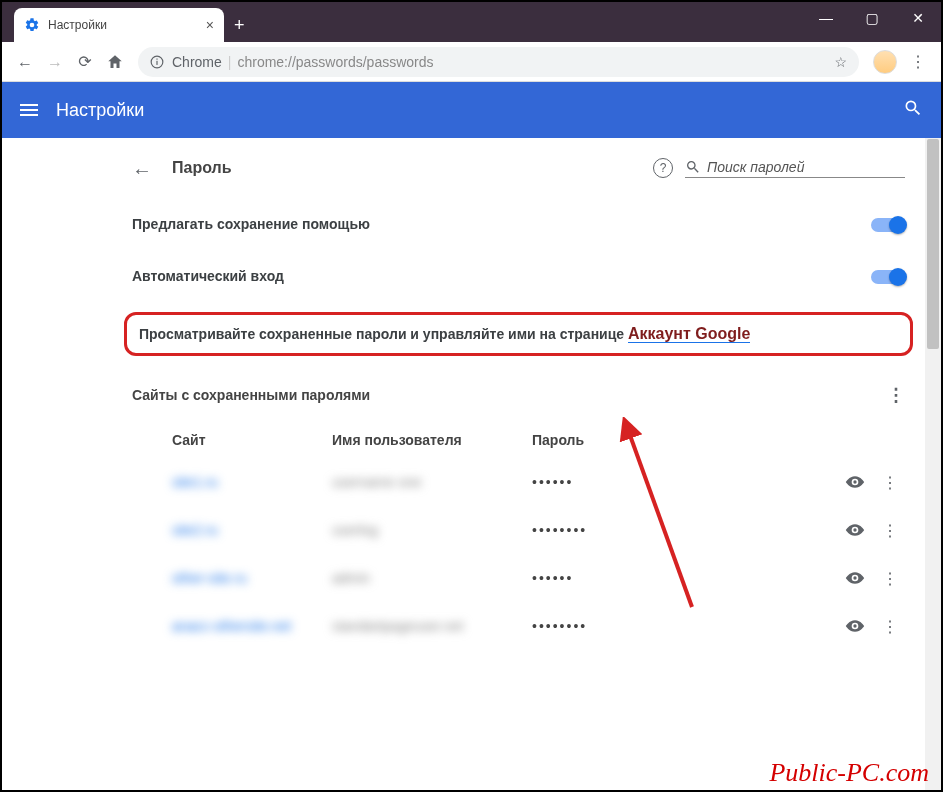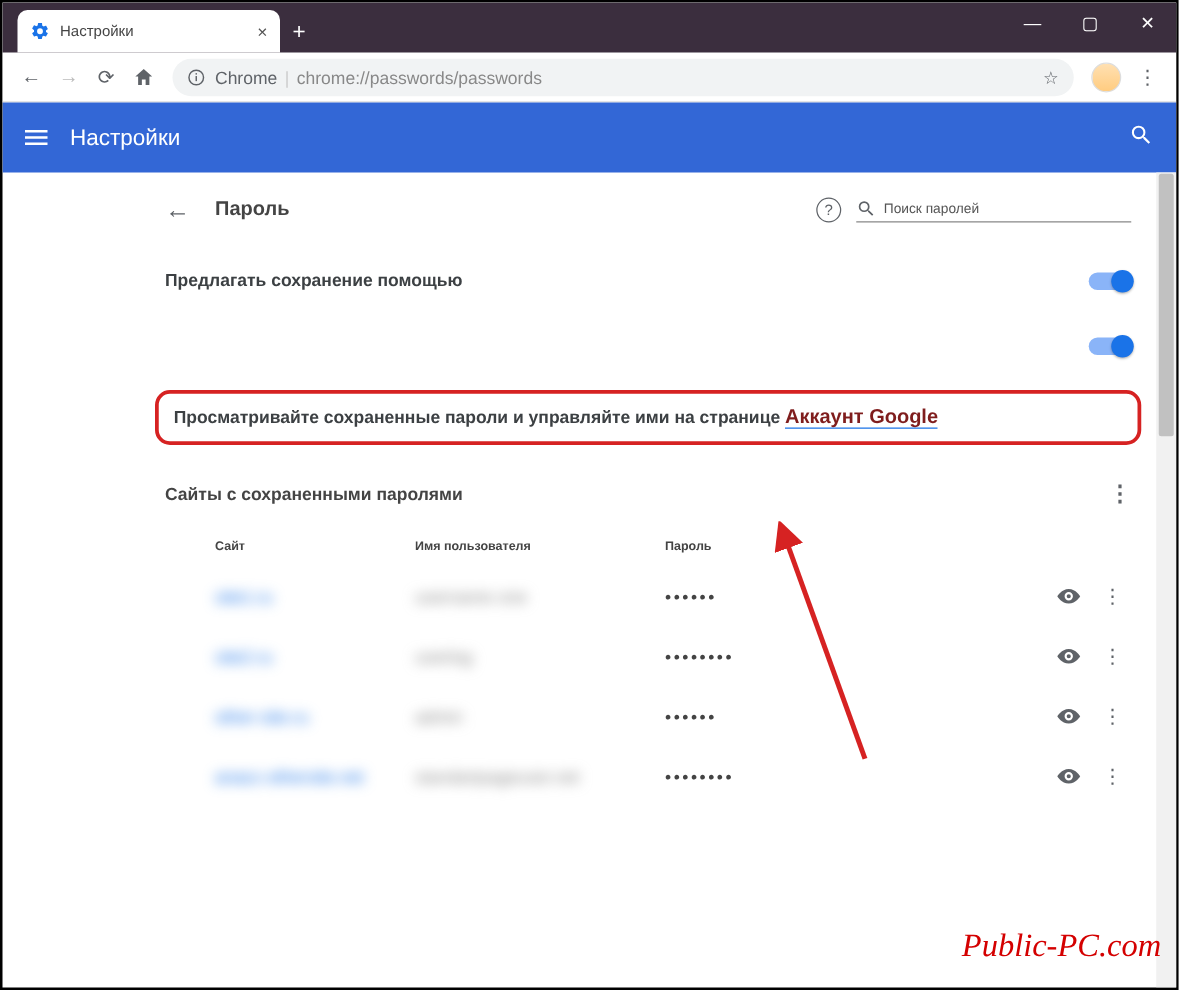--- a/index.html
+++ b/index.html
@@ -41,51 +41,51 @@
 .scrollbar .arrow { position: absolute; left: 0; right: 0; height: 16px; display:flex; align-items:center; justify-content:center; font-size: 10px; color:#666;}
 .scrollbar .arrow.up{ top:0;}
 
 .content { flex: 1; overflow: hidden; position: relative; padding: 0 20px 0 130px; }
 .section-row { display: flex; align-items: center; height: 60px; }
 .back-arrow { font-size: 20px; color: #5f6368; margin-right: 20px; cursor: pointer; }
 .section-title { font-size: 16px; font-weight: 600; color: #444; }
 .help-icon { margin-left: auto; width: 20px; height: 20px; border: 1.5px solid #5f6368; border-radius: 50%; display: flex; align-items: center; justify-content: center; font-size: 12px; color: #5f6368; margin-right: 12px; cursor:pointer; }
 .search-box { display: flex; align-items: center; border-bottom: 1px solid #888; width: 220px; padding-bottom: 2px; }
 .search-box svg { width: 16px; height: 16px; fill: #5f6368; margin-right: 6px; }
-.search-box span { font-size: 11px; color: #555; }
+.search-box span { font-size: 14px; color: #555; font-style: italic; }
 
 .row { display: flex; align-items: flex-start; padding: 18px 0; font-size: 14px; color: #3c4043; }
 .row .label { font-weight: 600; }
 .row .desc { color: #5f6368; margin-top: 4px; line-height: 1.45; }
 .row .left { flex: 1; }
 .toggle { width: 34px; height: 14px; background: #8ab4f8; border-radius: 7px; position: relative; margin-top: 2px; cursor:pointer;}
 .toggle::after { content: ''; width: 18px; height: 18px; background: #1a73e8; border-radius: 50%; position: absolute; top: -2px; right: -2px; box-shadow: 0 1px 2px rgba(0,0,0,0.3); }
 
 .highlight-box { border: 3px solid #d62222; border-radius: 12px; padding: 10px 12px; margin: 10px -8px; position: relative; }
 .highlight-box .text { font-size: 14px; color: #3c4043; font-weight: 600; }
 .highlight-box .link { color: #7f1d1d; font-weight: 600; text-decoration: none; border-bottom: 1px solid #1a73e8; }
 
 .subheader { font-size: 14px; font-weight: 600; color: #444; margin-top: 28px; display: flex; align-items: center; }
 .subheader .more { margin-left: auto; color: #5f6368; font-size: 18px; cursor:pointer; }
 
 .table { margin-top: 16px; }
-.thead { display: flex; font-size: 10px; font-weight: 600; color: #444; padding: 10px 0; }
+.thead { display: flex; font-size: 14px; font-weight: 600; color: #444; padding: 10px 0; }
 .col-site { width: 200px; padding-left: 40px; }
 .col-user { width: 200px; }
 .col-pass { flex: 1; }
 .trow { display: flex; align-items: center; height: 48px; font-size: 14px; color: #444; }
 .trow .col-site, .trow .col-user { filter: blur(5px); color: #1a73e8; }
 .trow .col-user { color: #888; }
 .dots { letter-spacing: 2px; }
 .eye { width: 40px; display:flex; justify-content:center; cursor:pointer; color:#5f6368;}
 .rowmore { width: 30px; text-align: center; color: #5f6368; cursor: pointer; font-size: 16px; }
 
 
 .arrow-annot { position: absolute; left: 610px; top: 415px; pointer-events:none;}
-.watermark { position: absolute; right: 12px; bottom: 18px; font-family: 'Comic Sans MS', cursive; font-size: 26px; color: #d40000; font-style: italic; pointer-events:none;}
+.watermark { position: absolute; right: 12px; bottom: 2px; font-family: 'Comic Sans MS', cursive; font-size: 26px; color: #d40000; font-style: italic; pointer-events:none;}
 </style>
 </head>
 <body>
 
 <div class="window-frame">
 
   <div class="titlebar">
     <div class="tab">
       <svg class="fav" viewBox="0 0 24 24">
           <path fill="#1a73e8" d="M19.14,12.94a7,7,0,0,0,.05-.94,7,7,0,0,0-.05-.94l2.03-1.58a.5.5,0,0,0,.12-.63l-1.92-3.32a.5.5,0,0,0-.6-.22l-2.39,1a7,7,0,0,0-1.62-.94l-.36-2.54A.5.5,0,0,0,13.9,2H10.1a.5.5,0,0,0-.5.42L9.24,5a7,7,0,0,0-1.62.94l-2.39-1a.5.5,0,0,0-.6.22L2.71,8.44a.5.5,0,0,0,.12.63L4.86,10.65a7,7,0,0,0,0,1.88L2.83,14.11a.5.5,0,0,0-.12.63l1.92,3.32a.5.5,0,0,0,.6.22l2.39-1a7,7,0,0,0,1.62.94l.36,2.54a.5.5,0,0,0,.5.42h3.8a.5.5,0,0,0,.5-.42l.36-2.54a7,7,0,0,0,1.62-.94l2.39,1a.5.5,0,0,0,.6-.22l1.92-3.32a.5.5,0,0,0-.12-.63ZM12,15.5A3.5,3.5,0,1,1,15.5,12,3.5,3.5,0,0,1,12,15.5Z"></path>
@@ -156,20 +156,21 @@
 
       <div class="row">
         <div class="left">
             <div class="label">Предлагать сохранение помощью</div>
           </div>
         <div class="toggle"></div>
       </div>
 
       <div class="row">
         <div class="left">
+          <div class="label">Автоматический вход</div>
         </div>
         <div class="toggle"></div>
       </div>
 
       <div class="highlight-box">
         <span class="text">Просматривайте сохраненные пароли и управляйте ими на странице </span><a class="link">Аккаунт Google</a>
       </div>
 
       <div class="subheader">
         <span>Сайты с сохраненными паролями</span>

